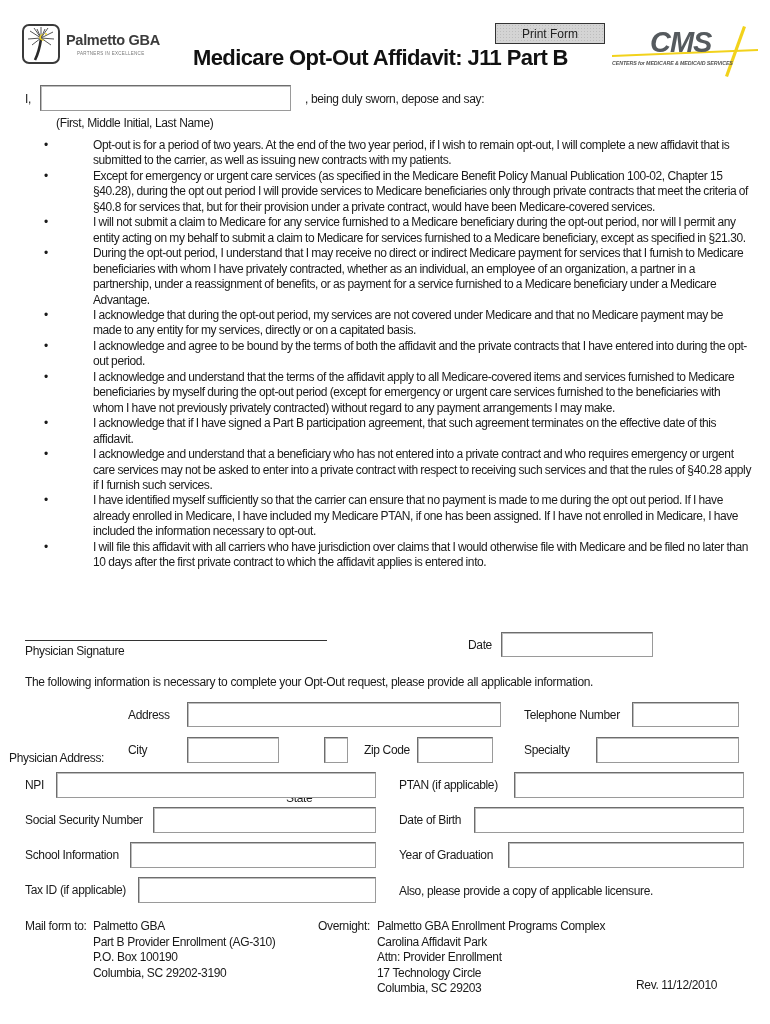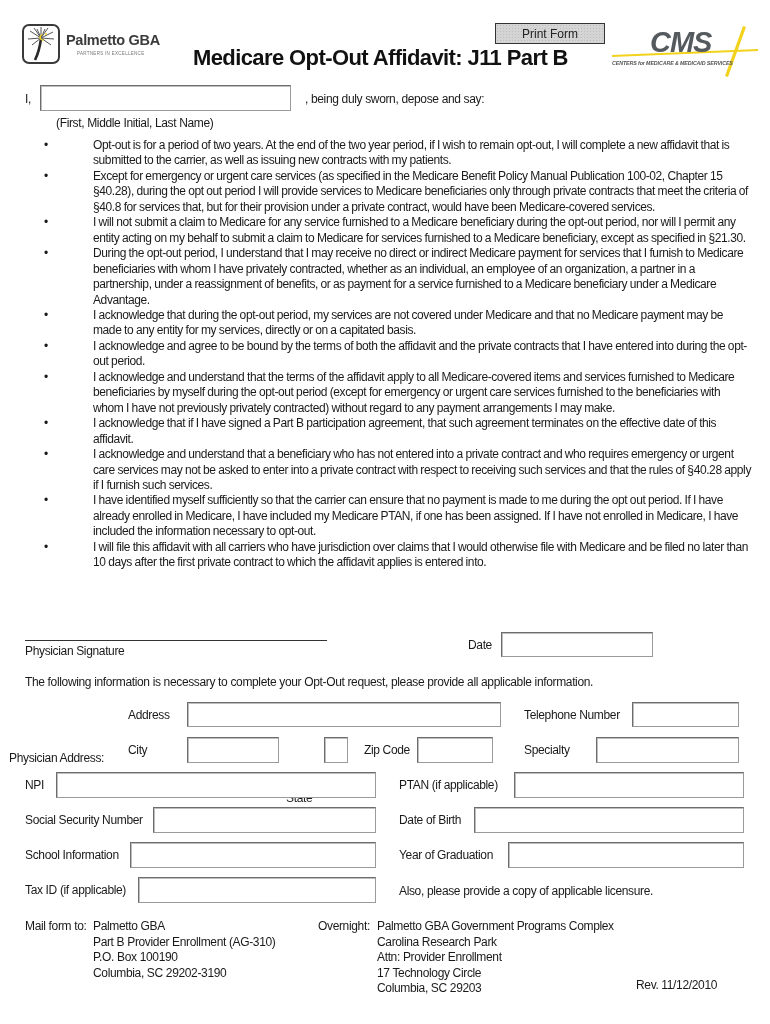--- a/index.html
+++ b/index.html
@@ -237,19 +237,19 @@
 <input id="taxid-field" class="field" type="text" value="" style="">
 <div id="licensure-note" class="abs txt">Also, please provide a copy of applicable licensure.</div>
 
 <div id="mail-label" class="abs txt">Mail form to:</div>
 <div class="abs txt mail-line" style="top:919px">Palmetto GBA</div>
 <div class="abs txt mail-line" style="top:934.5px">Part B Provider Enrollment (AG-310)</div>
 <div class="abs txt mail-line" style="top:950px">P.O. Box 100190</div>
 <div class="abs txt mail-line" style="top:965.5px">Columbia, SC 29202-3190</div>
 
 <div id="overnight-label" class="abs txt">Overnight:</div>
-<div class="abs txt ovn-line" style="top:919px">Palmetto GBA Government Programs Complex</div>
-<div class="abs txt ovn-line" style="top:934.5px">Carolina Research Park</div>
+<div class="abs txt ovn-line" style="top:919px">Palmetto GBA Enrollment Programs Complex</div>
+<div class="abs txt ovn-line" style="top:934.5px">Carolina Affidavit Park</div>
 <div class="abs txt ovn-line" style="top:950px">Attn: Provider Enrollment</div>
 <div class="abs txt ovn-line" style="top:965.5px">17 Technology Circle</div>
 <div class="abs txt ovn-line" style="top:981px">Columbia, SC 29203</div>
 
 <div id="rev-label" class="abs txt">Rev. 11/12/2010</div>
 
 </body></html>

